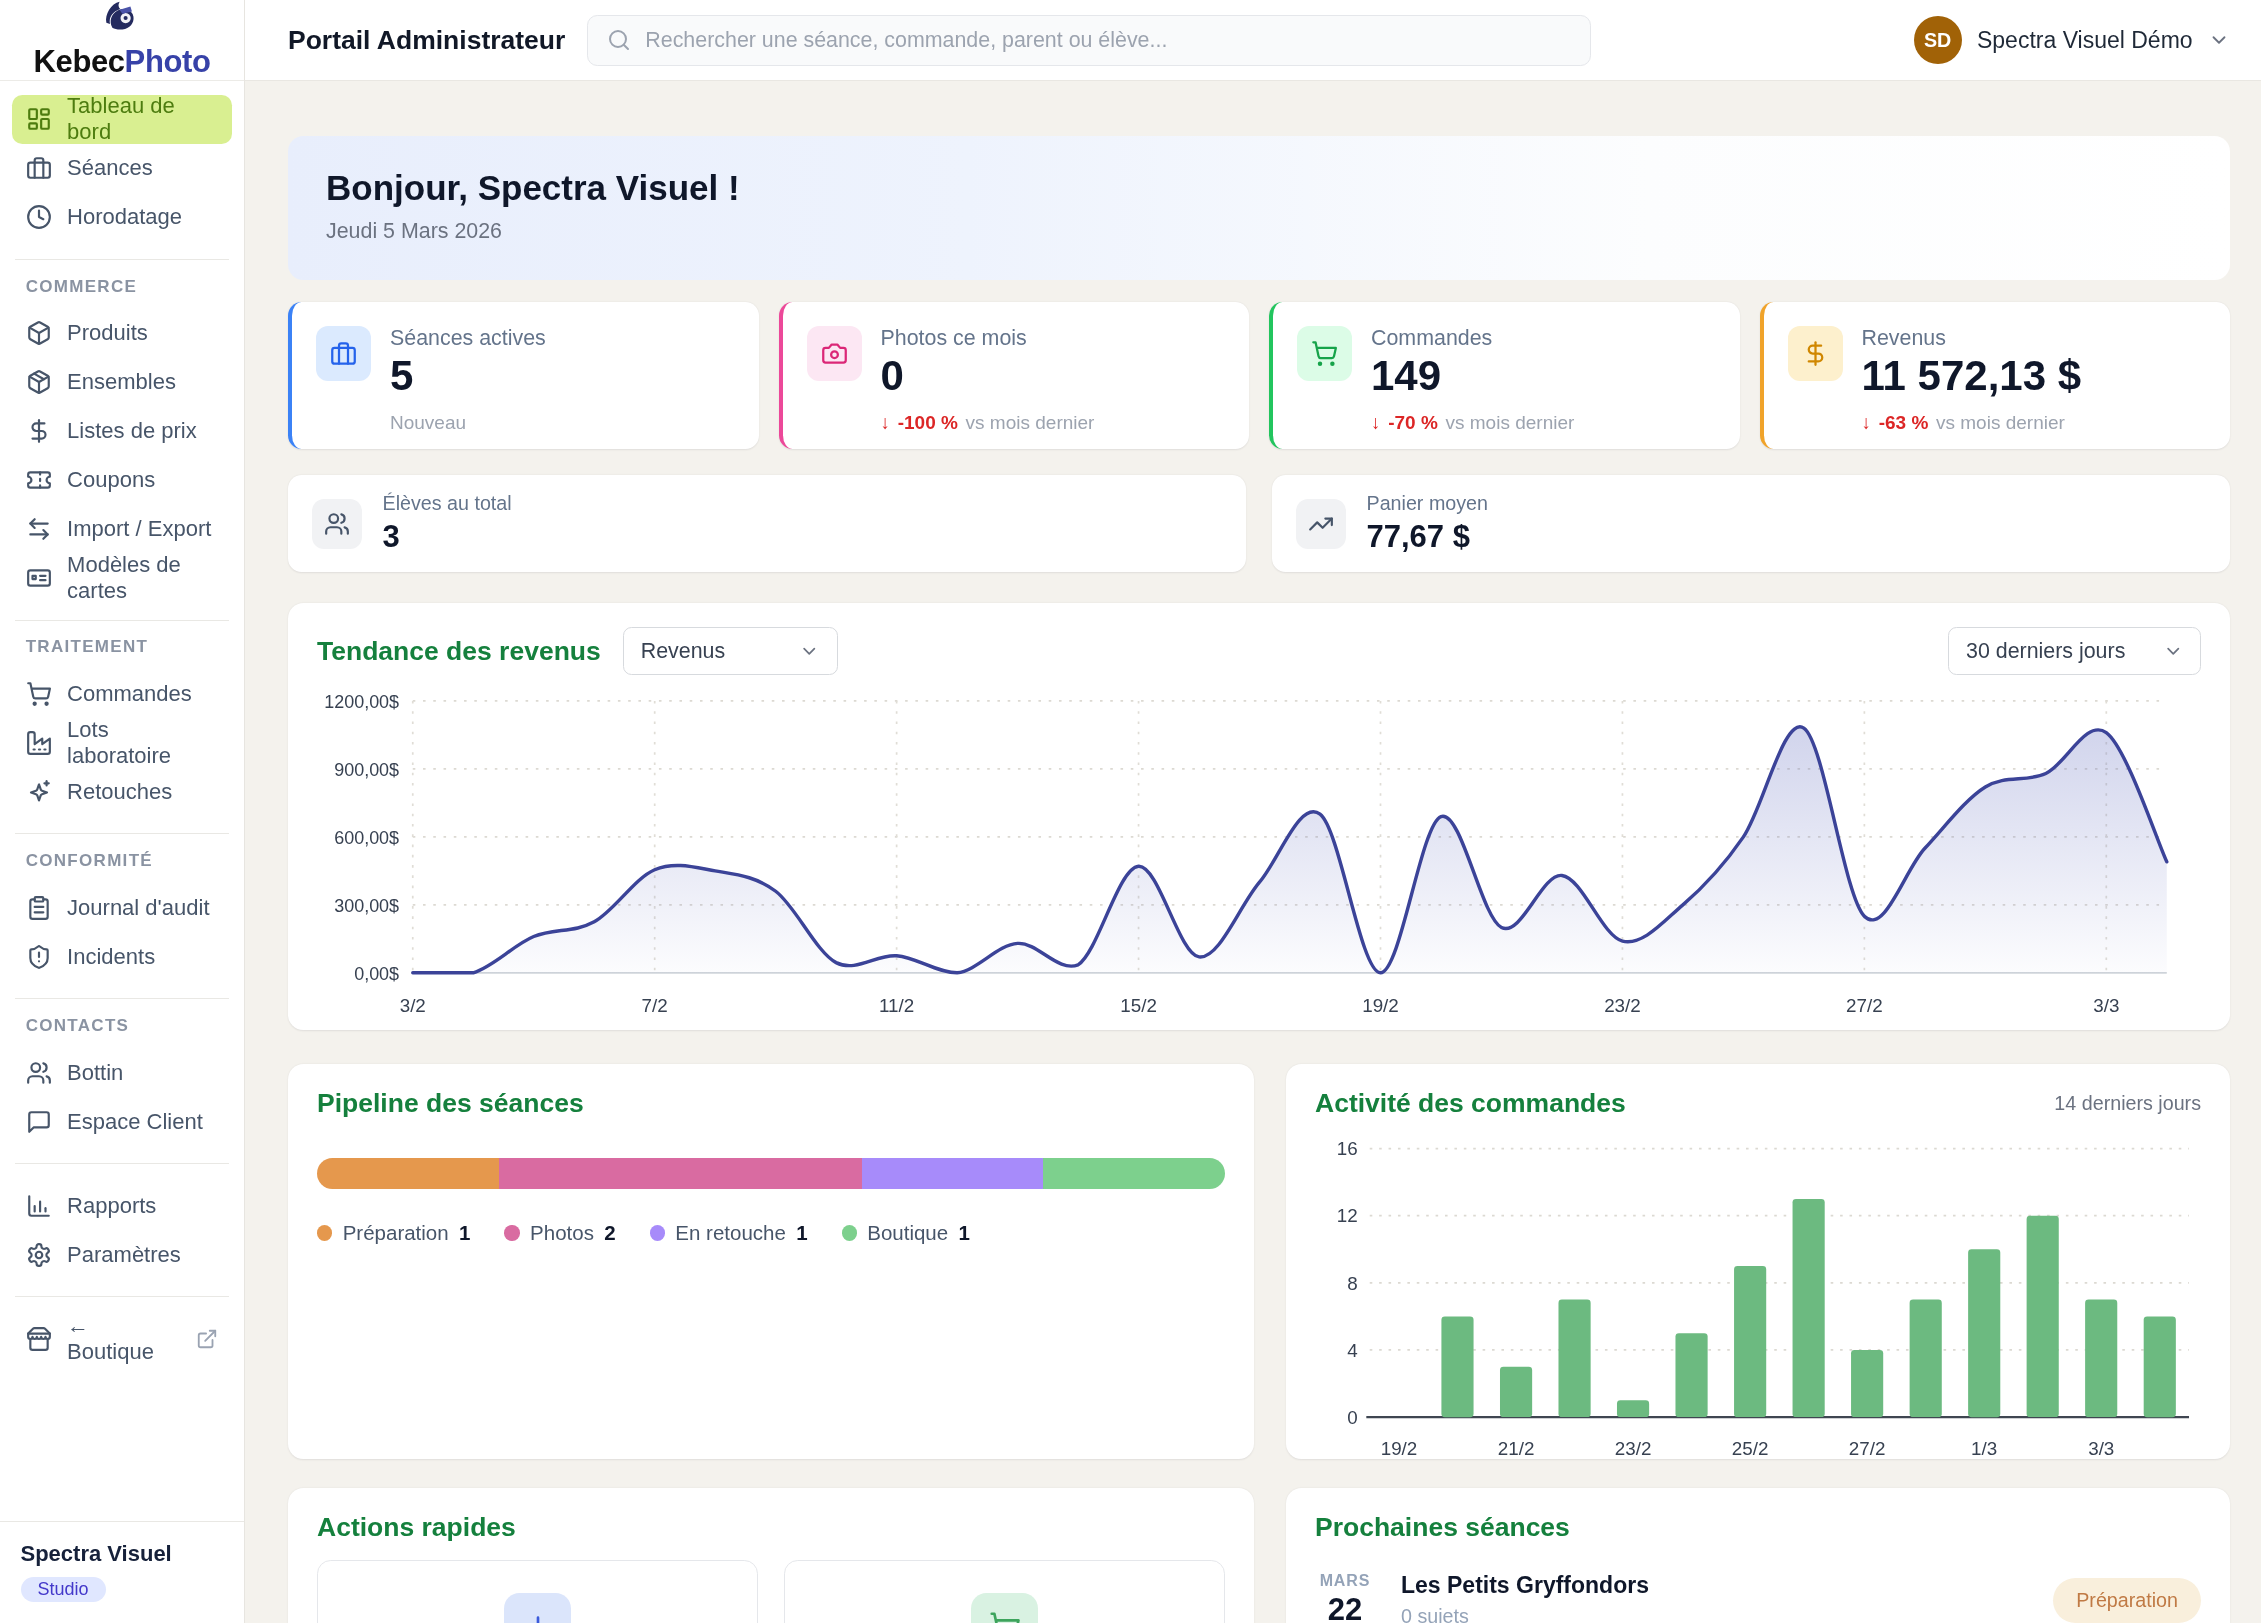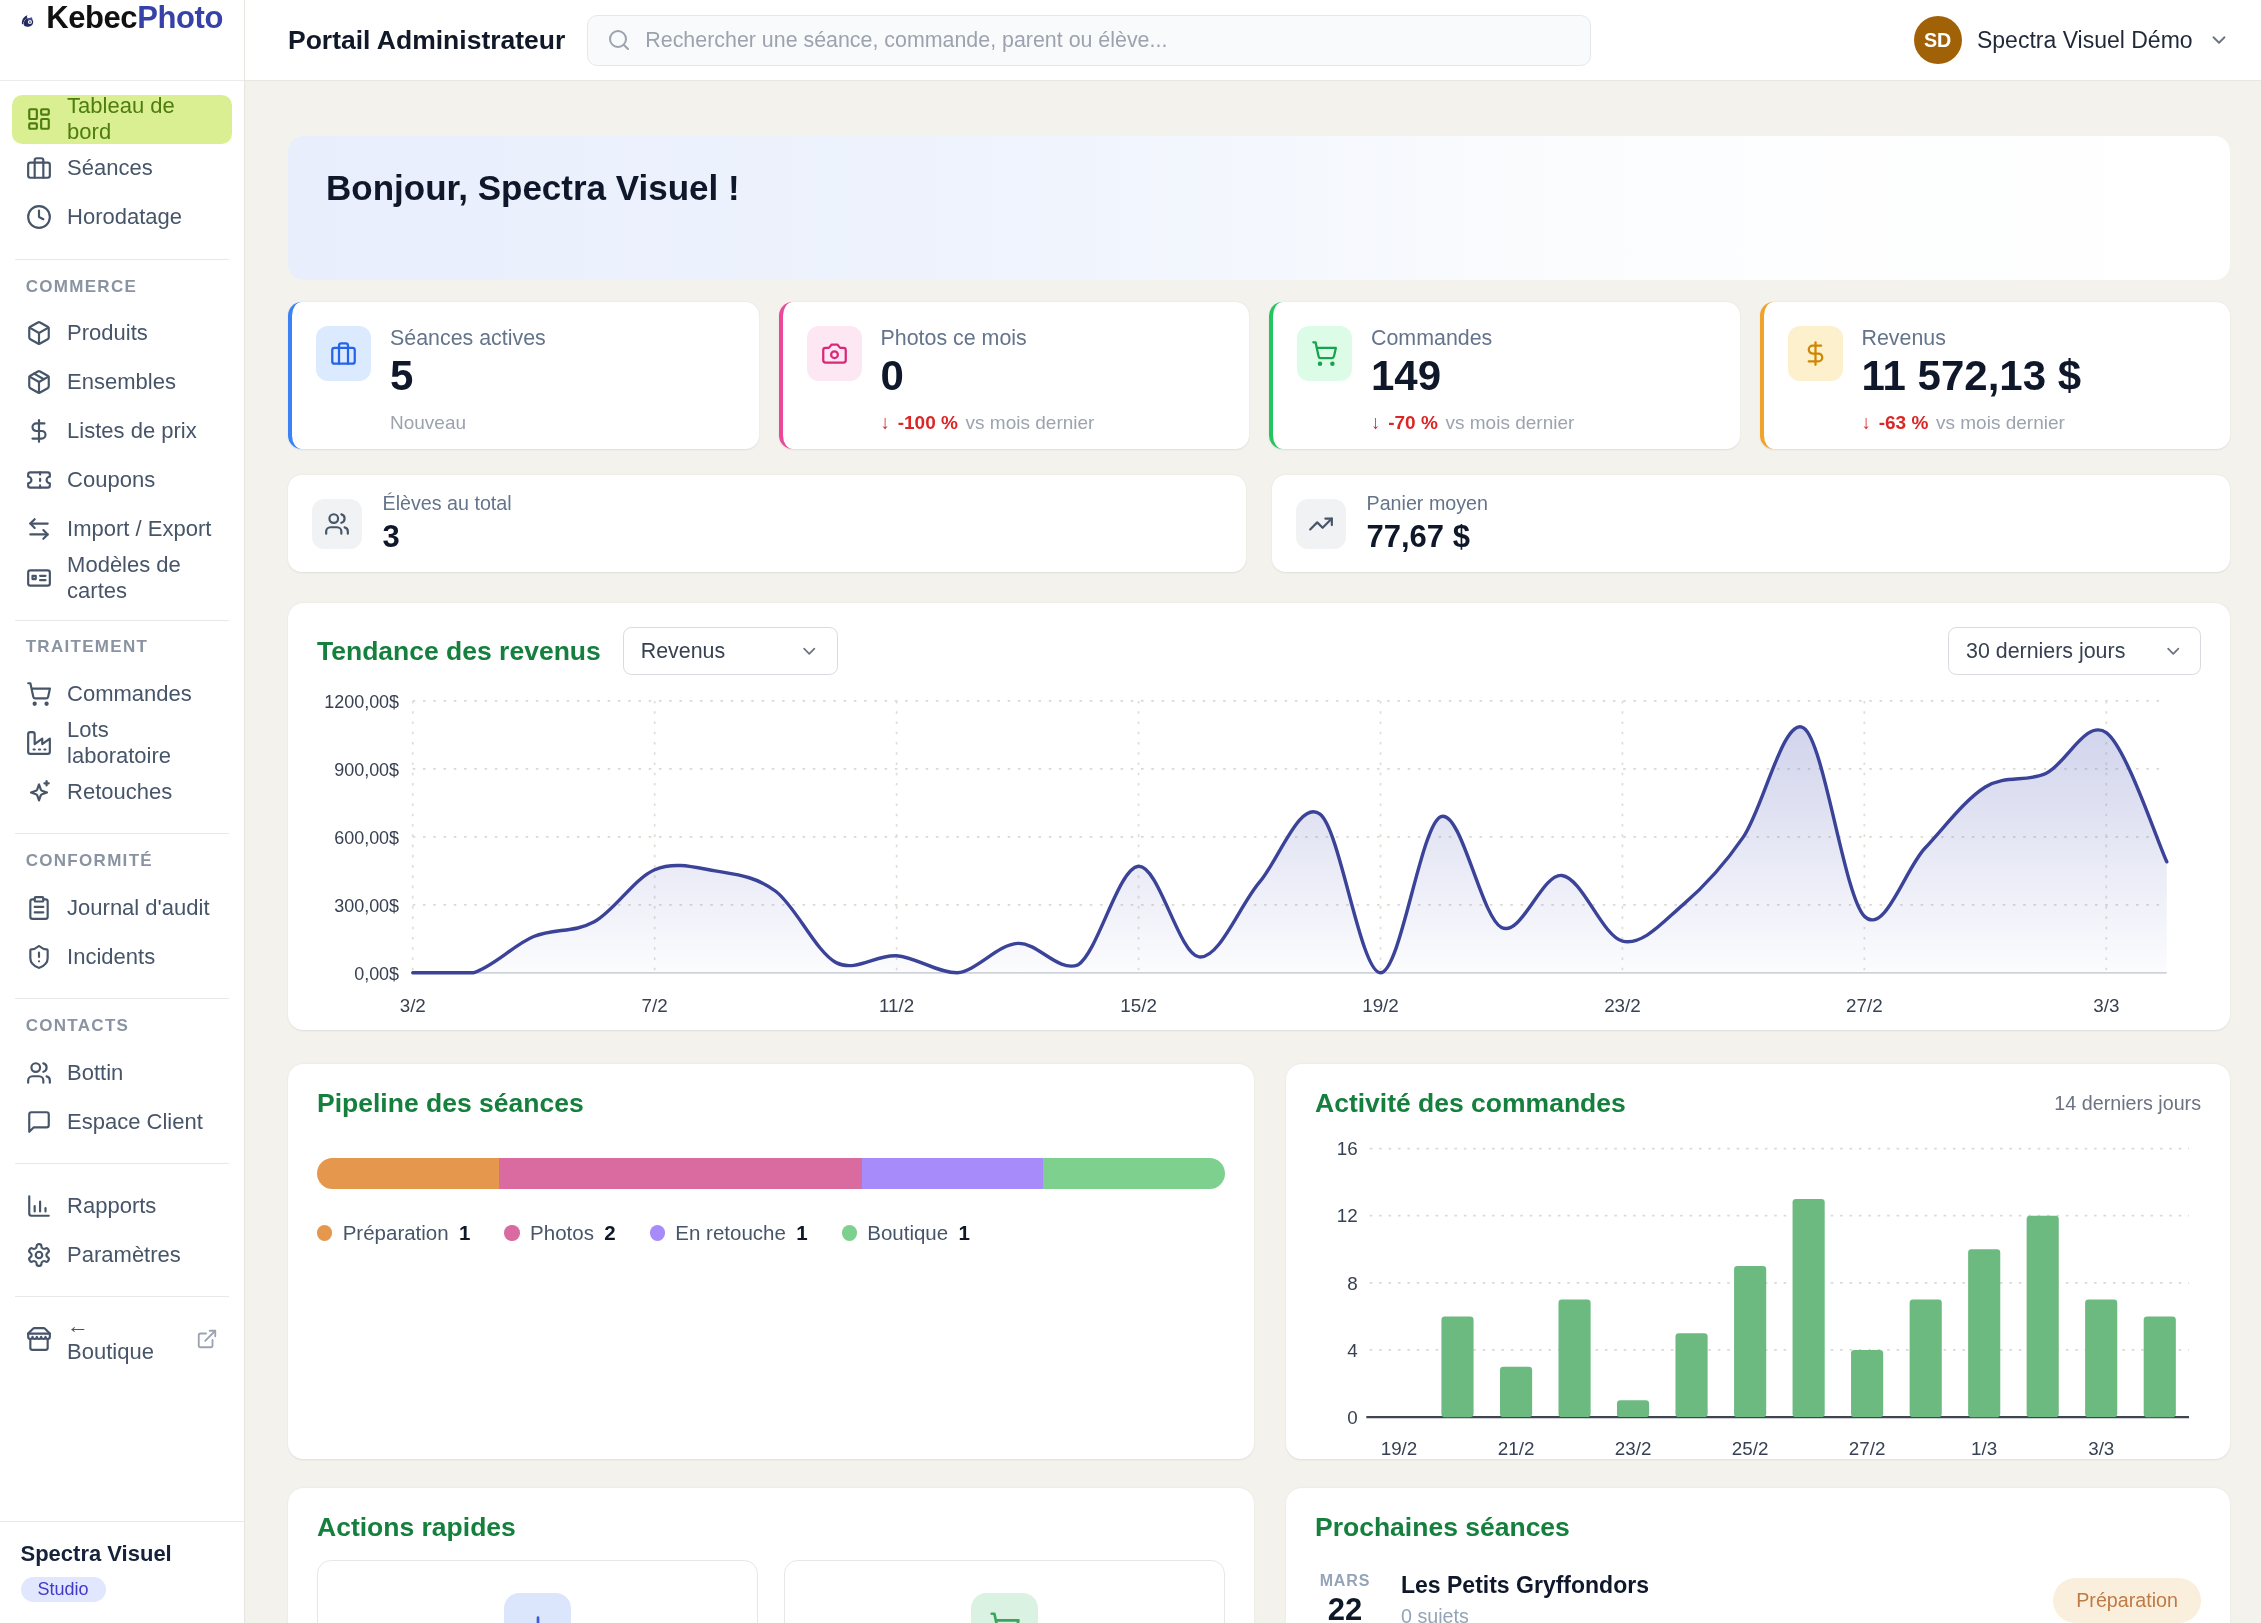--- a/index.html
+++ b/index.html
@@ -5,22 +5,22 @@
   * { box-sizing: border-box; }
   html,body { margin:0; padding:0; background:#e9e7e2; }
   .app{
     width:2261px; height:1624px; display:flex; overflow:hidden;
     font-family:"Liberation Sans", sans-serif; background:#f4f2ed; color:#0f172a;
     position:relative;
   }
   
   .sidebar{ width:245px; min-width:245px; background:#ffffff; border-right:0.9px solid #e7e5e0;
     display:flex; flex-direction:column; }
-  .logo-row{ height:81px; min-height:81px; display:flex; gap:10.3px;
-    padding:0 21px; border-bottom:0.9px solid #ecebe7; }
+  .logo-row{ height:81px; min-height:81px; display:flex; align-items:center; gap:10.3px;
+    padding:0 21px; border-bottom:0.9px solid #ecebe7;flex-direction:column; }
   .logo-text{ font-size:31px; font-weight:700; color:#111111; letter-spacing:-0.4px; }
   .logo-text .accent{ color:#3742a8; }
   .side-nav{ flex:1; padding:13.7px 12px 0 12px; overflow:hidden; }
   .nav-item{ display:flex; align-items:center; gap:15.4px; height:49px; padding:0 13.7px;
     border-radius:10.3px; color:#475569; font-size:22px; cursor:pointer; }
   .nav-item .ic{ width:26px; height:26px; flex:none; }
   .nav-item.active{ background:#d9ef91; color:#4d7c0f; font-weight:500; }
   .nav-item .ext{ margin-left:auto; width:22px; height:22px; color:#9aa3b2; }
   .group-label{ font-size:17px; font-weight:700; letter-spacing:1.3px; color:#8a93a2;
     margin:8.5px 13.7px 12px 13.7px; }
@@ -327,20 +327,21 @@
         <svg class="ic" viewBox="0 0 24 24" fill="none" stroke="currentColor" stroke-width="2" stroke-linecap="round" stroke-linejoin="round">
             <path d="m6 9 6 6 6-6"></path>
           </svg>
       </div>
     </header>
 
     <div class="content">
 
       <div class="banner">
         <h2>Bonjour, Spectra Visuel !</h2>
+        <div class="date">Jeudi 5 Mars 2026</div>
       </div>
 
       <div class="stat-row" id="stat-row">
           <div class="card stat-card" style="border-left-color:#3b82f6">
             <div class="chip" style="background:#dbeafe;color:#2563eb">
               <svg class="ic " viewBox="0 0 24 24" fill="none" stroke="currentColor" stroke-width="2" stroke-linecap="round" stroke-linejoin="round">
                 <rect width="20" height="14" x="2" y="7" rx="2"></rect>
                 <path d="M16 7V5a2 2 0 0 0-2-2h-4a2 2 0 0 0-2 2v2"></path>
                 <path d="M8 7v14M16 7v14"></path>
               </svg>

